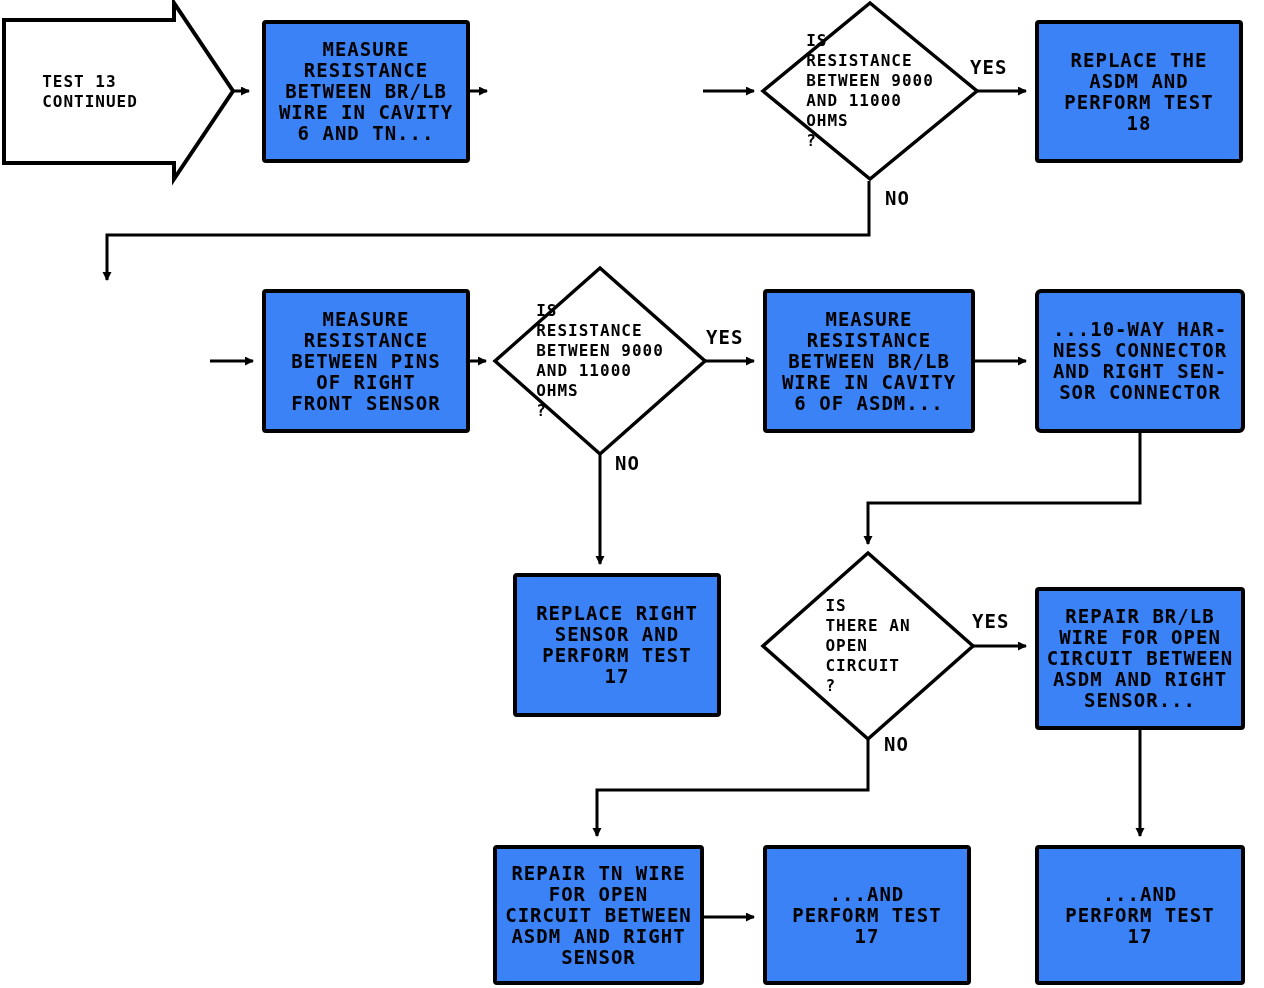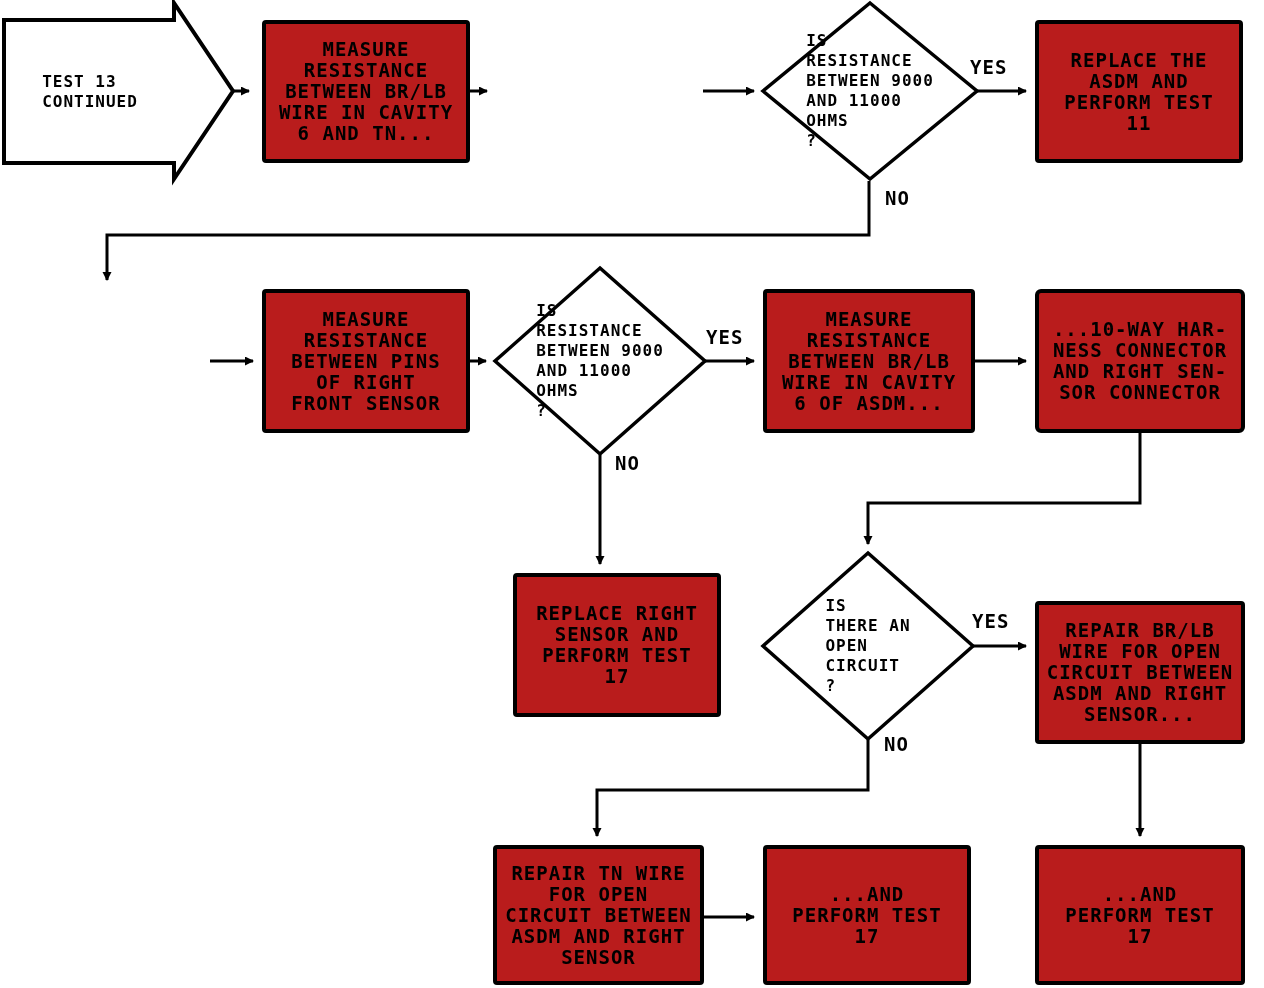--- a/index.html
+++ b/index.html
@@ -19,21 +19,21 @@
   }
   .layer {
     position: absolute;
     left: 0; top: 0;
   }
   .box {
     position: absolute;
     box-sizing: border-box;
     border: 4px solid #000;
     border-radius: 4px;
-    background: #b91c1c;
+    background: #3b82f6;
     display: flex;
     align-items: center;
     justify-content: center;
     text-align: center;
     white-space: pre-line;
     font-size: 19px;
     line-height: 21px;
     letter-spacing: 1px;
   }
   .freetext {
@@ -95,21 +95,21 @@
 CONTINUED</div>
 
   <div class="box" style="left:262px; top:20px; width:208px; height:143px;">MEASURE
 RESISTANCE
 BETWEEN BR/LB
 WIRE IN CAVITY
 6 AND TN...</div>
   <div class="box" style="left:1035px; top:20px; width:208px; height:143px;">REPLACE THE
 ASDM AND
 PERFORM TEST
-11</div>
+18</div>
 
   <div class="freetext" style="left:780px; top:11px; width:180px; height:160px;">IS
 RESISTANCE
 BETWEEN 9000
 AND 11000
 OHMS
 ?</div>
 
   <div class="box" style="left:262px; top:289px; width:208px; height:144px;">MEASURE
 RESISTANCE
@@ -130,21 +130,21 @@
 RESISTANCE
 BETWEEN 9000
 AND 11000
 OHMS
 ?</div>
 
   <div class="box" style="left:493px; top:573px; width:208px; height:144px;margin-left:20px;">REPLACE RIGHT
 SENSOR AND
 PERFORM TEST
 17</div>
-  <div class="box" style="left:1035px; top:601px; width:210px; height:143px;">REPAIR BR/LB
+  <div class="box" style="left:1035px; top:587px; width:210px; height:143px;">REPAIR BR/LB
 WIRE FOR OPEN
 CIRCUIT BETWEEN
 ASDM AND RIGHT
 SENSOR...</div>
 
   <div class="freetext" style="left:778px; top:561px; width:180px; height:170px;">IS
 THERE AN
 OPEN
 CIRCUIT
 ?</div>

